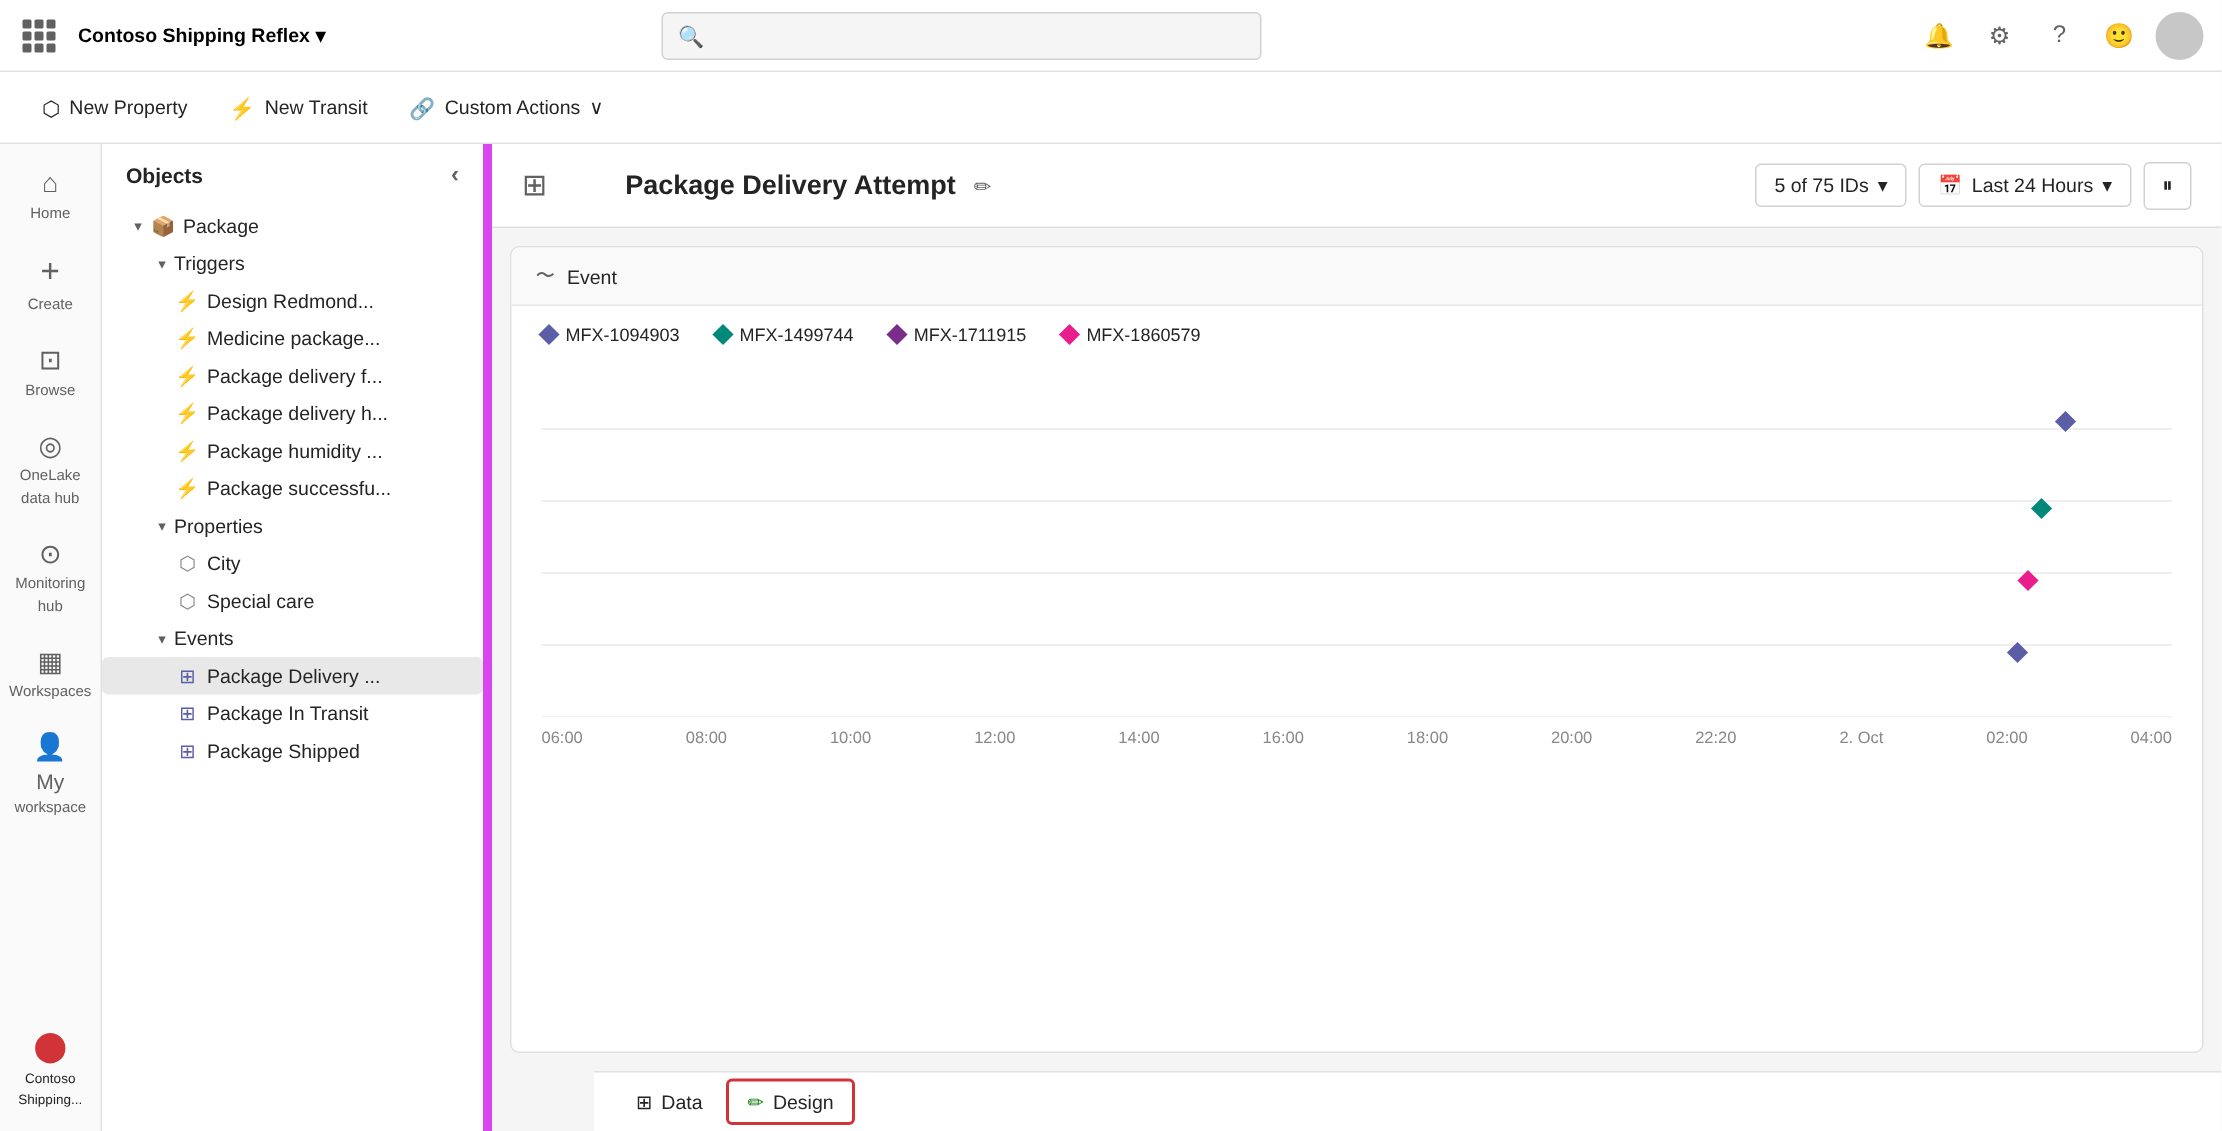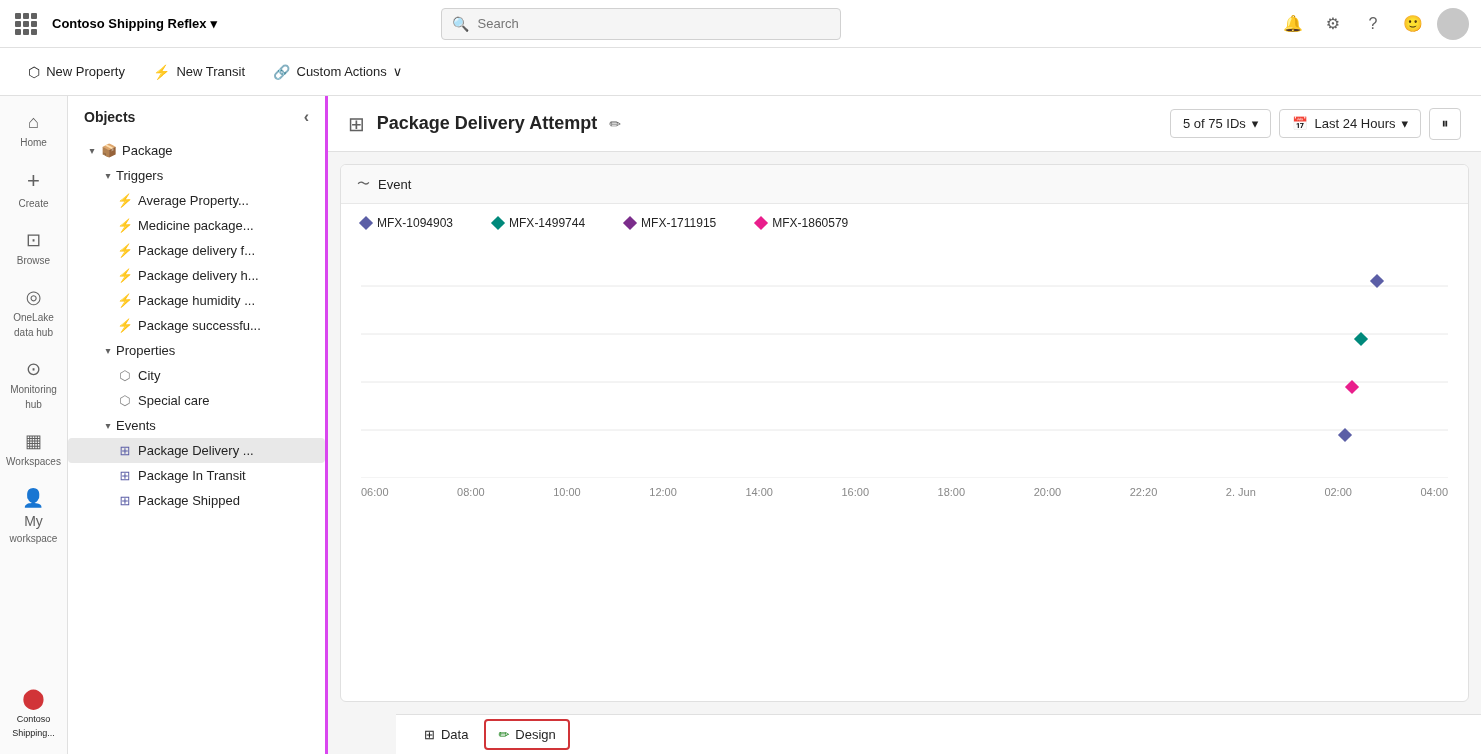--- a/index.html
+++ b/index.html
@@ -86,21 +86,21 @@
       gap: 4px;
       text-align: center;
     }
     .nav-item-icon { font-size: 18px; }
     .nav-item-bottom { margin-top: auto; }
 
     
     .sidebar {
       width: 260px;
       background: #fff;
-      border-right: 3px solid #d946ef;
+      border-right: 6px solid #d946ef;
       display: flex;
       flex-direction: column;
       overflow: hidden;
     }
     .sidebar-header {
       display: flex;
       align-items: center;
       justify-content: space-between;
       padding: 12px 16px;
       font-size: 14px;
@@ -174,20 +174,21 @@
       align-items: center;
       gap: 12px;
     }
     .content-title {
       font-size: 18px;
       font-weight: 600;
       color: #242424;
       display: flex;
       align-items: center;
       gap: 10px;
+      margin-left: 40px;
     }
     .content-title-icon { font-size: 18px; color: #616161; }
     .edit-icon { font-size: 14px; color: #616161; cursor: pointer; }
     .header-actions { margin-left: auto; display: flex; align-items: center; gap: 8px; }
     .ids-btn {
       display: flex; align-items: center; gap: 6px;
       padding: 6px 12px;
       border: 1px solid #d1d1d1;
       border-radius: 4px;
       cursor: pointer;
@@ -233,21 +234,21 @@
       gap: 8px;
       font-size: 13px;
       font-weight: 500;
       color: #242424;
       background: #f9f9f9;
     }
 
     .chart-legend {
       display: flex;
       align-items: center;
-      gap: 40px;
+      gap: 24px;
       padding: 12px 20px 8px 20px;
     }
     .legend-item { display: flex; align-items: center; gap: 6px; font-size: 12px; color: #242424; }
     .legend-dot { width: 10px; height: 10px; transform: rotate(45deg); }
 
     .chart-body {
       position: relative;
       padding: 0 20px 20px 20px;
       height: 280px;
     }
@@ -274,21 +275,20 @@
         <div class="grid-dot"></div>
         <div class="grid-dot"></div>
     </div>
   </div>
   <div class="topbar-appname">
     <span>Contoso Shipping Reflex</span>
     <span>▾</span>
   </div>
   <div class="topbar-search">
     <span style="color:#888; font-size:14px;">🔍</span>
-    <input type="text" placeholder="Search" style="">
   </div>
   <div class="topbar-right">
     <button class="topbar-icon-btn" title="Notifications">🔔</button>
     <button class="topbar-icon-btn" title="Settings">⚙</button>
     <button class="topbar-icon-btn" title="Help">?</button>
     <button class="topbar-icon-btn" title="Feedback">🙂</button>
     <div class="topbar-avatar"></div>
   </div>
 </div>
 
@@ -362,21 +362,21 @@
         <span class="tree-icon">📦</span>
         <span>Package</span>
       </div>
 
       <div class="tree-item tree-indent-2">
         <span class="tree-arrow">▾</span>
         <span>Triggers</span>
       </div>
       <div class="tree-item tree-indent-3">
         <span class="tree-icon" style="color:#f5a623;">⚡</span>
-        <span>Average Property...</span>
+        <span>Design Redmond...</span>
       </div>
       <div class="tree-item tree-indent-3">
         <span class="tree-icon" style="color:#f5a623;">⚡</span>
         <span>Medicine package...</span>
       </div>
       <div class="tree-item tree-indent-3">
         <span class="tree-icon" style="color:#f5a623;">⚡</span>
         <span>Package delivery f...</span>
       </div>
       <div class="tree-item tree-indent-3">
@@ -492,21 +492,21 @@
         <div style="position:absolute; bottom:0; left:20px; right:20px; height:40px; display:flex; justify-content:space-between; align-items:flex-start; padding-top:8px;">
           <span class="x-label">06:00</span>
           <span class="x-label">08:00</span>
           <span class="x-label">10:00</span>
           <span class="x-label">12:00</span>
           <span class="x-label">14:00</span>
           <span class="x-label">16:00</span>
           <span class="x-label">18:00</span>
           <span class="x-label">20:00</span>
           <span class="x-label">22:20</span>
-          <span class="x-label">2. Jun</span>
+          <span class="x-label">2. Oct</span>
           <span class="x-label">02:00</span>
           <span class="x-label">04:00</span>
         </div>
       </div>
     </div>
 
     <div class="bottombar">
       <button class="tab-btn">
         <span>⊞</span>
         <span>Data</span>

